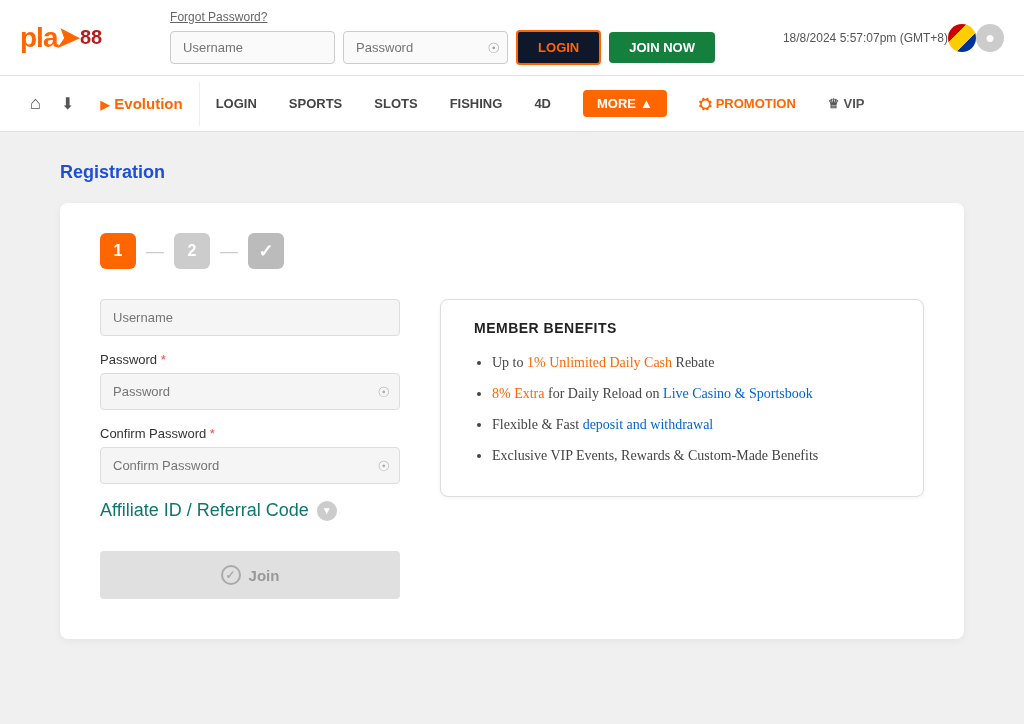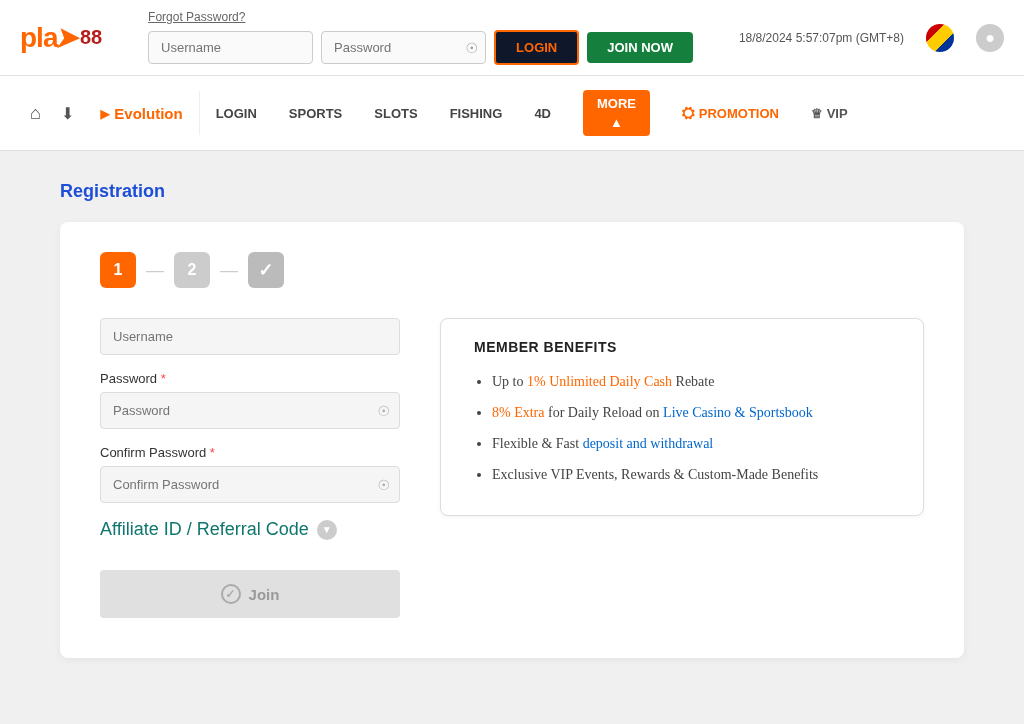--- a/index.html
+++ b/index.html
@@ -138,21 +138,20 @@
       white-space: nowrap;
     }
     .nav-more {
       background: #ff6600;
       color: #fff;
       border-radius: 4px;
       padding: 6px 14px;
       display: flex;
       align-items: center;
       gap: 4px;
-      flex-direction: column;
     }
     .nav-promo {
       display: flex;
       align-items: center;
       gap: 4px;
       padding: 14px 16px;
       color: #ff6600;
       font-weight: 600;
       font-size: 13px;
       cursor: pointer;
@@ -333,21 +332,21 @@
 
     
     .timestamp {
       font-size: 12px;
       color: #555;
     }
 
     .top-right {
       display: flex;
       align-items: center;
-      gap: 22px;
+      gap: 0;
     }
   </style>
 </head>
 <body>
 
 <div class="top-bar">
   <div class="logo">
     <span class="logo-text">pla<span style="display:inline-block;transform:skewX(-10deg);color:#ff6600;">➤</span></span>
       <span class="logo-88">88</span>
   </div>

